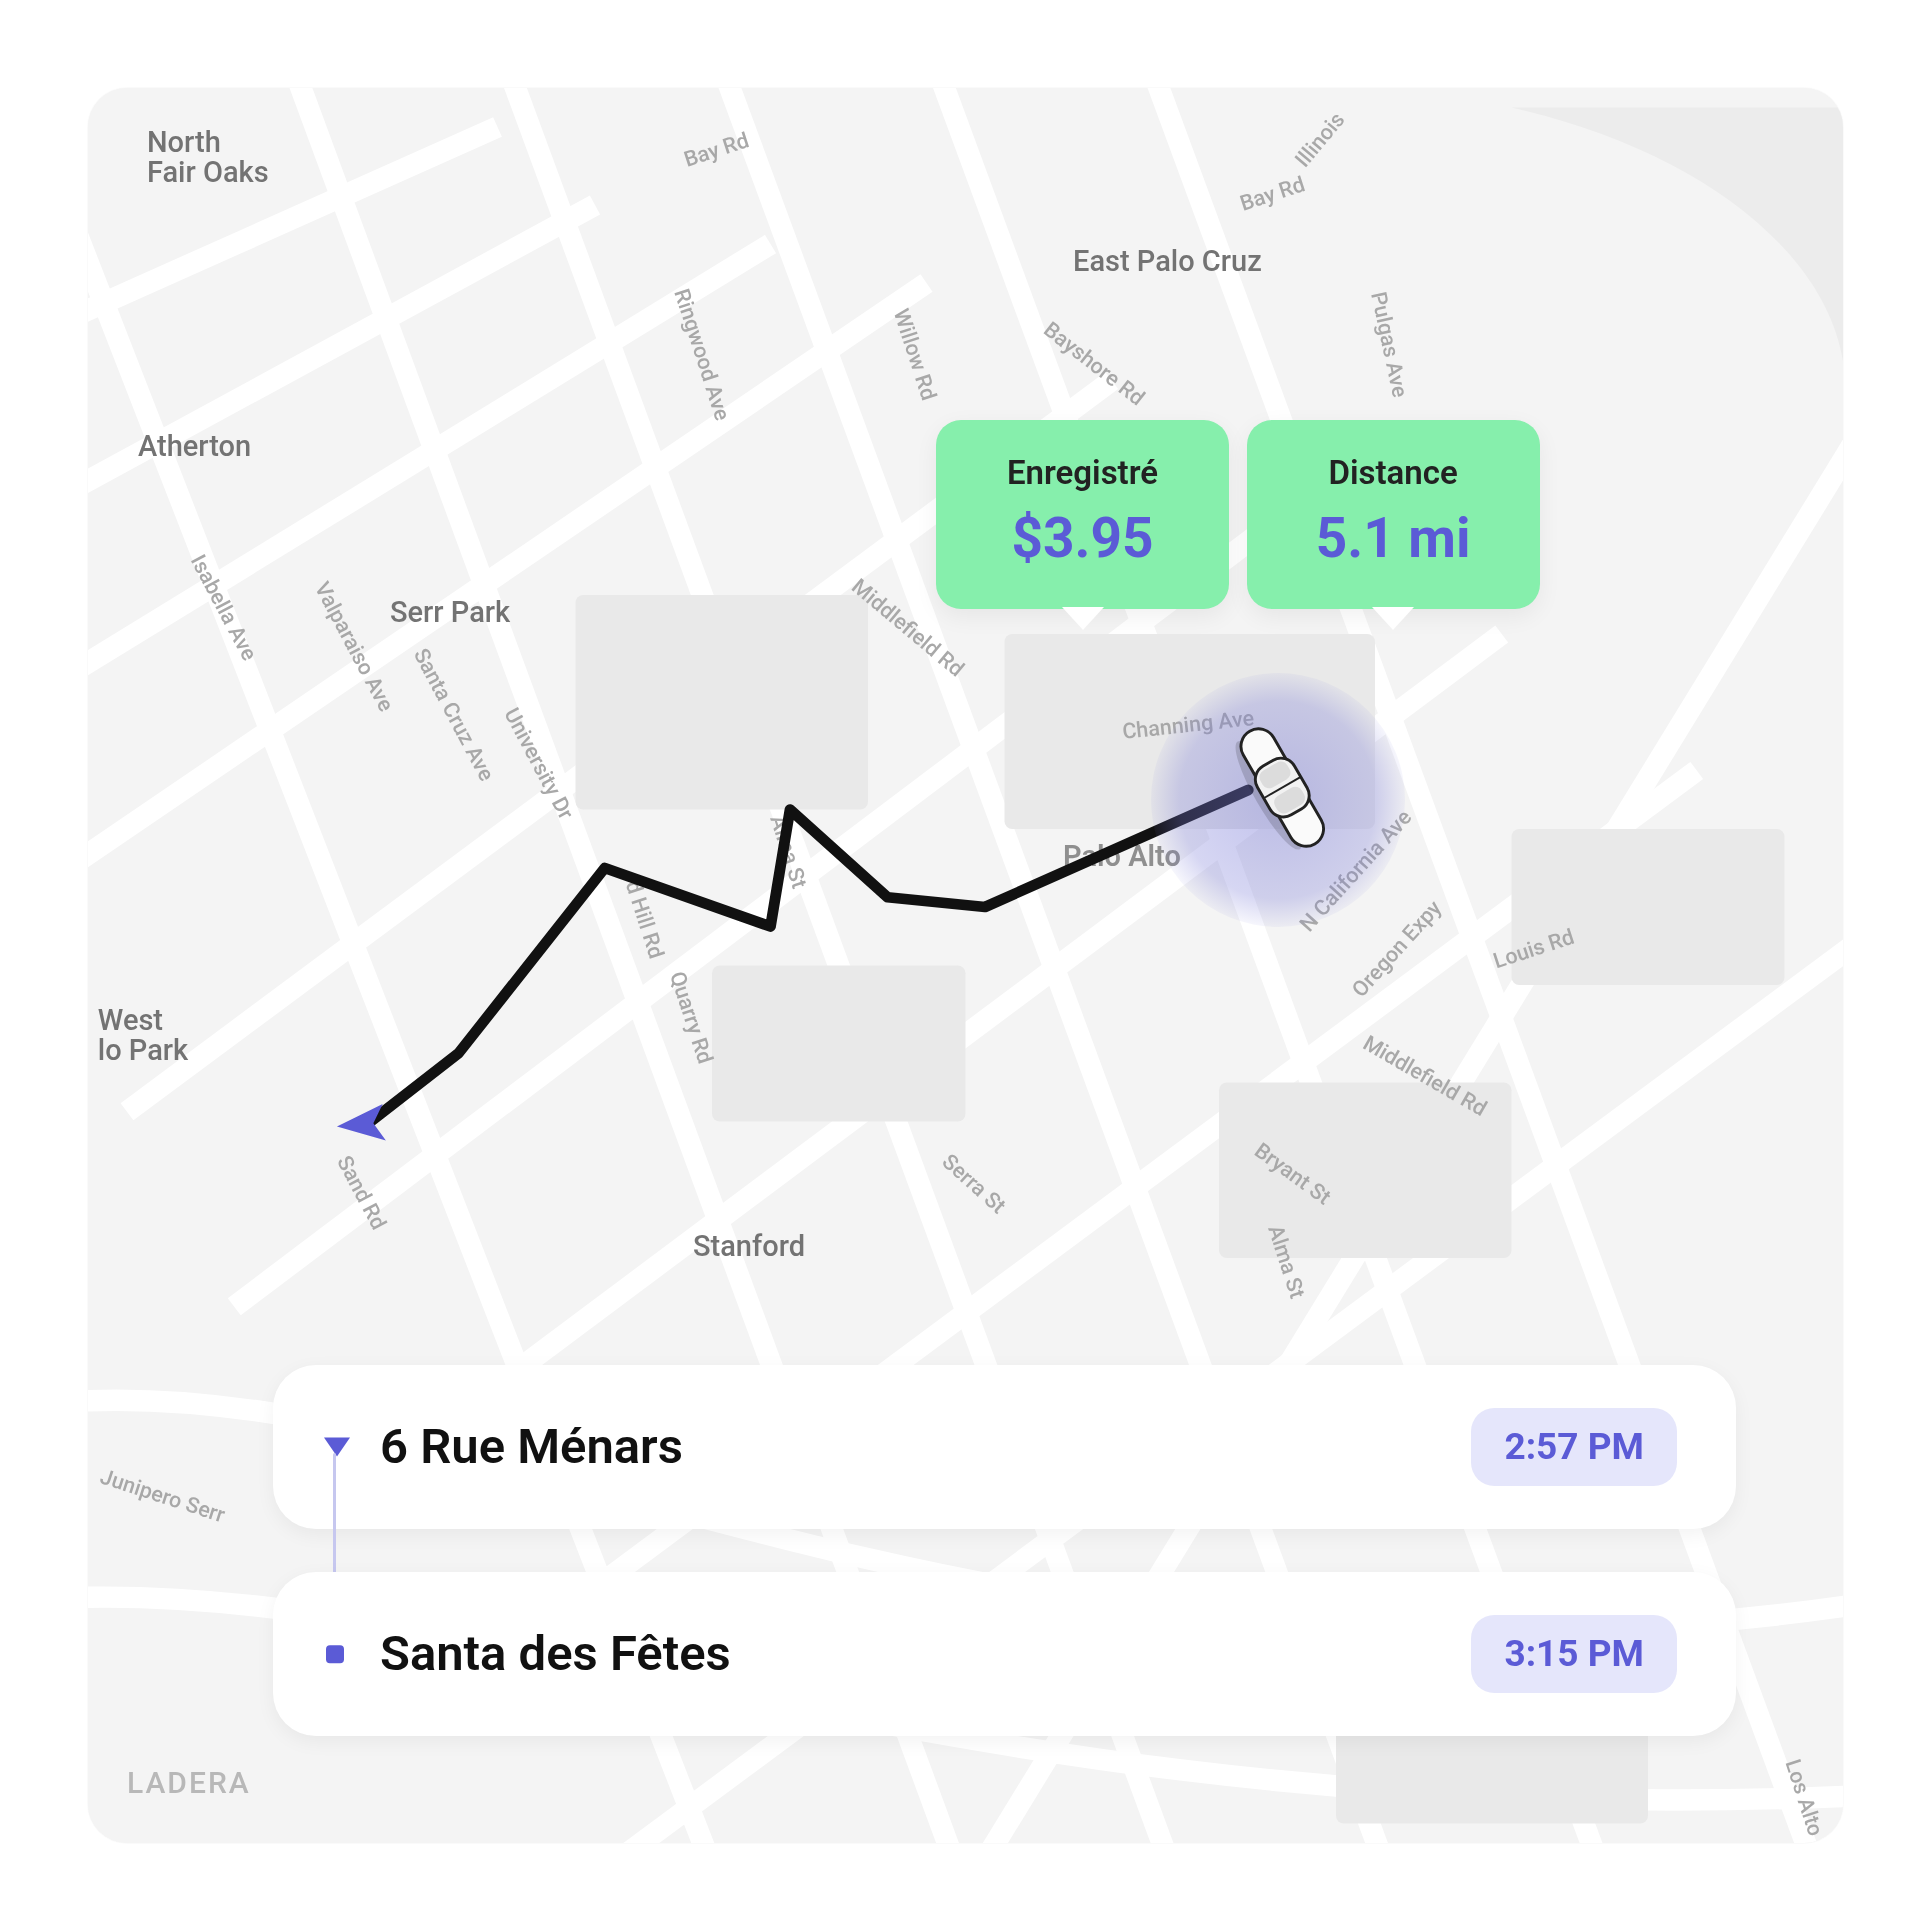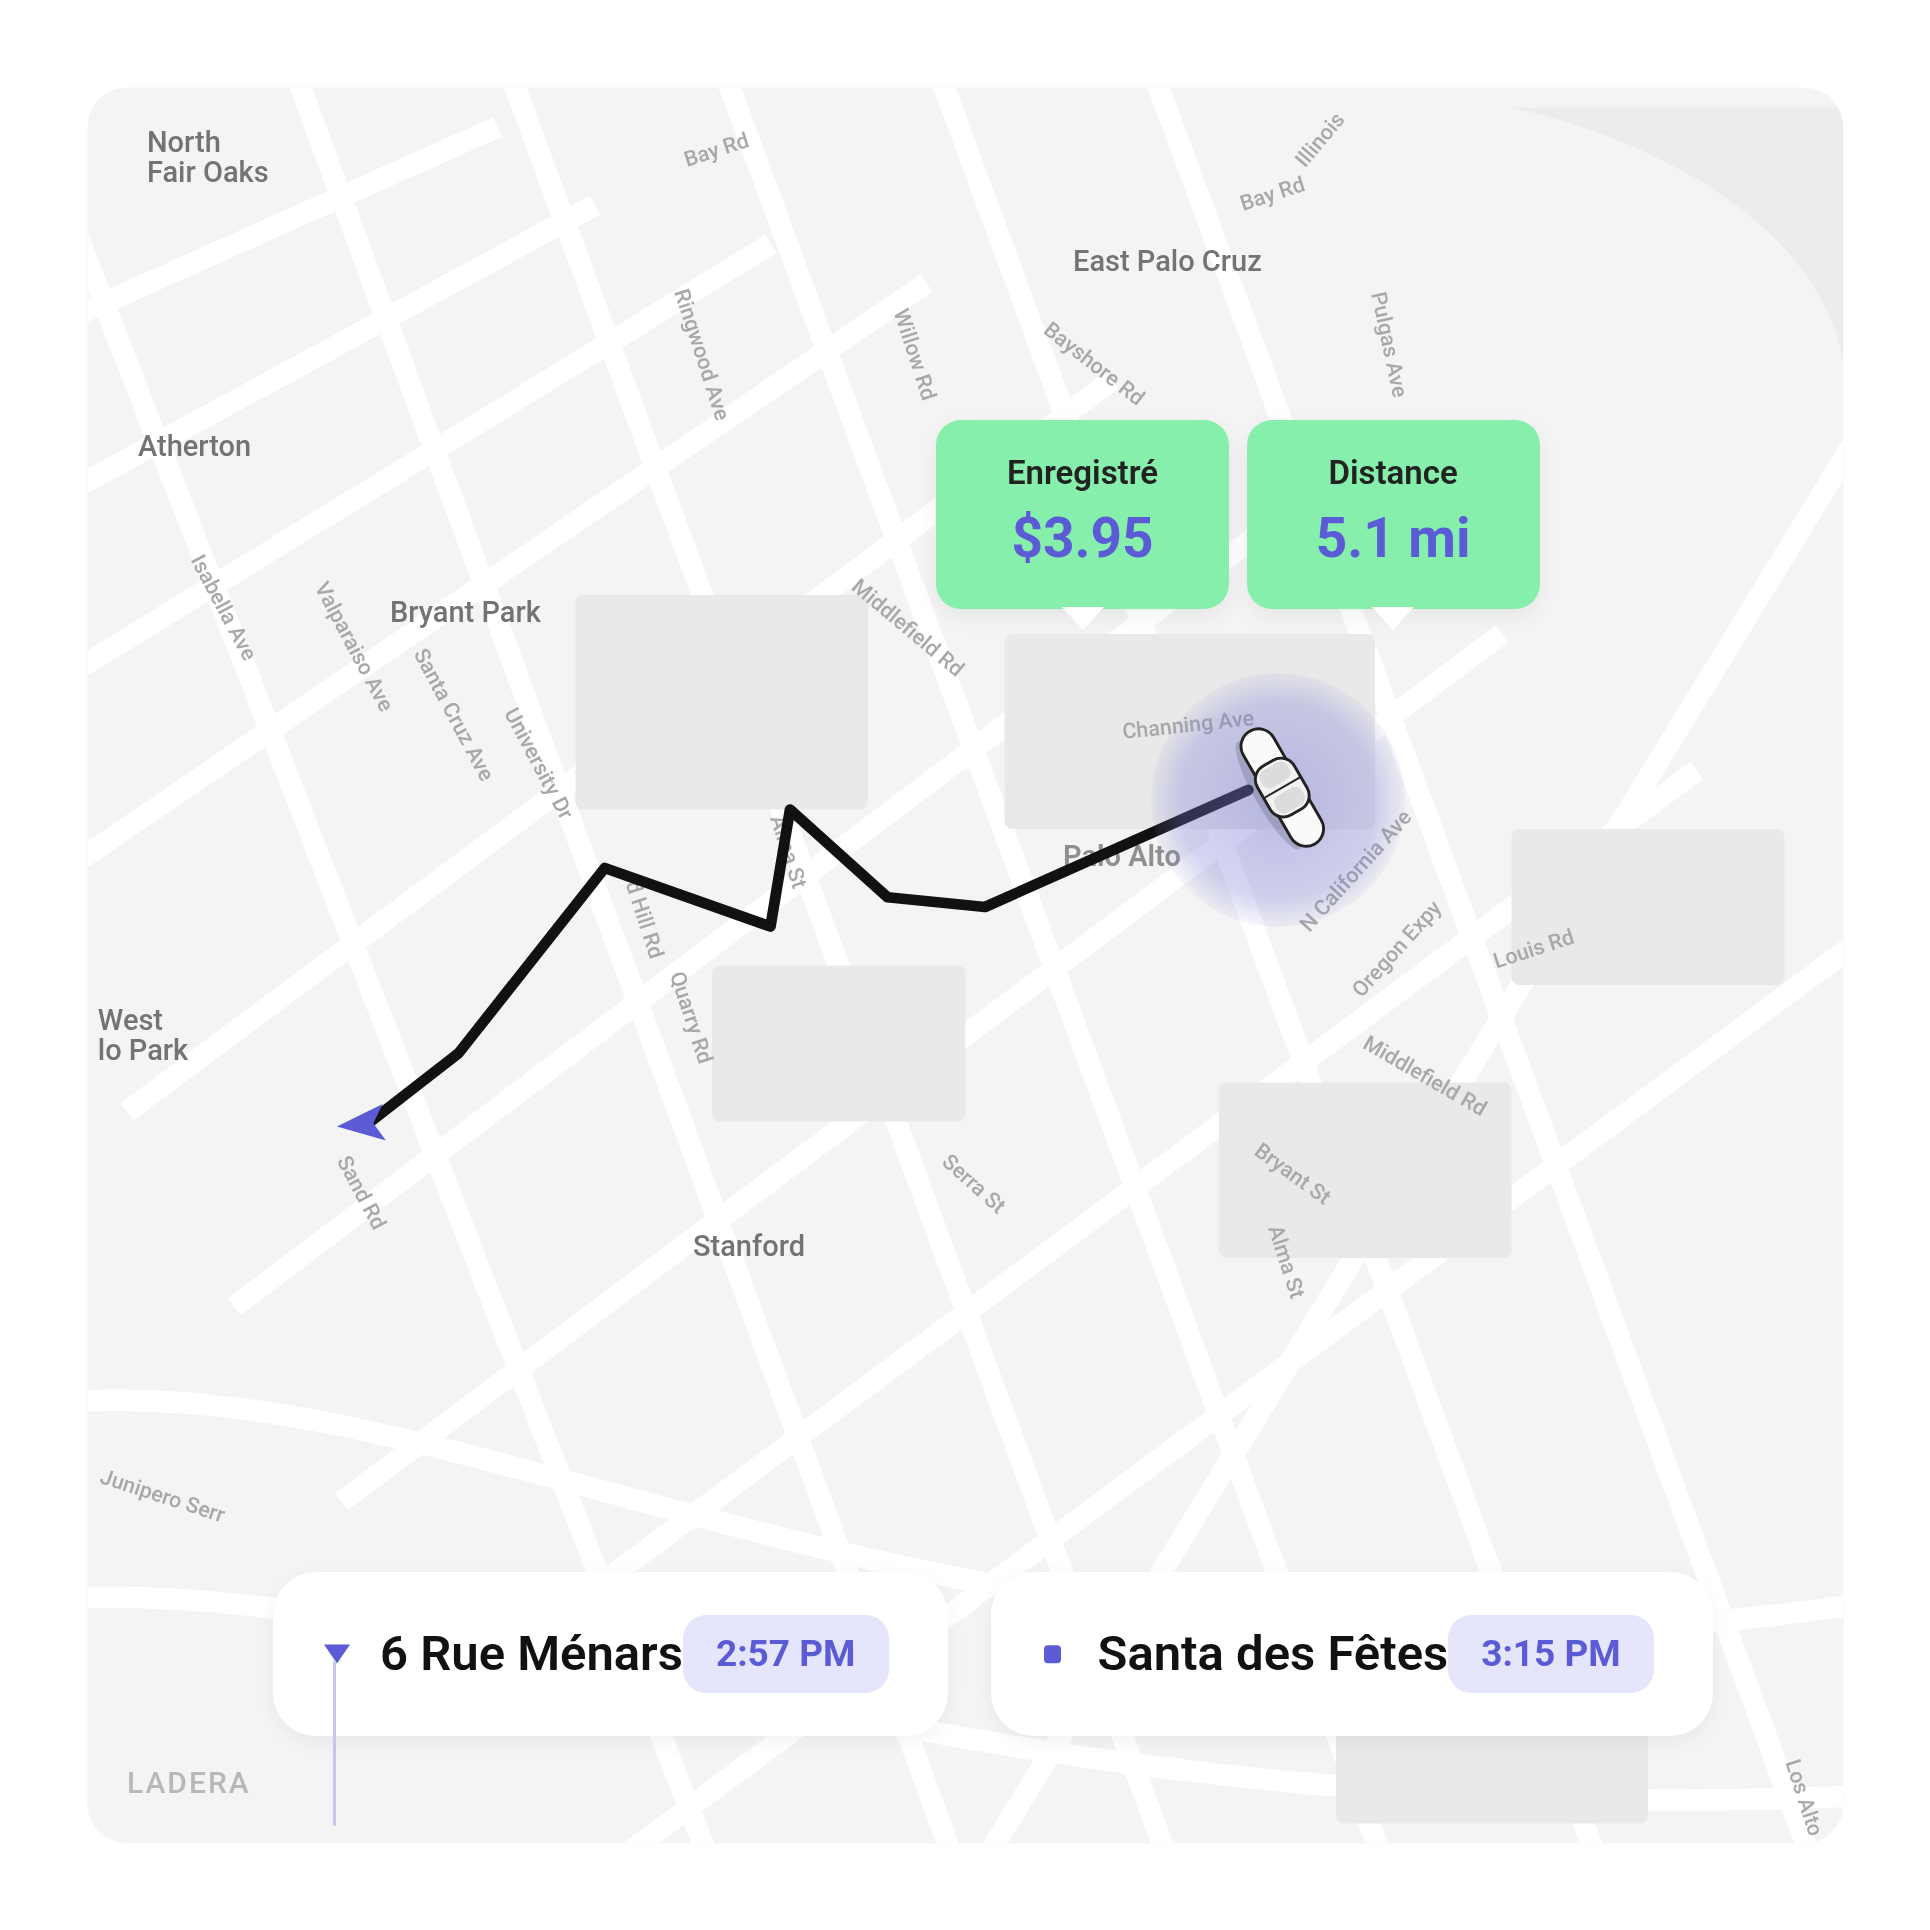--- a/index.html
+++ b/index.html
@@ -72,21 +72,21 @@
     border-left:21.5px solid transparent;
     border-right:21.5px solid transparent;
     border-top:23.4px solid #fff;
   }
   .stat-label { font-size: 33px; color:#222; font-weight:600; margin-bottom:13.7px;}
   .stat-value { font-size: 55px; font-weight:700; color:#5b5bd6;}
   .stops {
     position:absolute;
     left: 185px; right:107px;
     bottom: 107px;
-    display:flex; flex-direction:row; gap:43px;
+    display:flex; flex-direction:column; gap:43px;
   }
   .stop-card {
     background:#fff;
     border-radius: 43px;
     padding: 43px 59px 43px 107px;
     display:flex; align-items:center; justify-content:space-between;
     box-shadow: 0 5.9px 19.5px rgba(0,0,0,0.05);
     position:relative;
   }
   .stop-name { font-size: 49px; font-weight:600; color:#111;}
@@ -161,21 +161,21 @@
         <rect x="1280" y="1620" width="320" height="160" rx="8"></rect>
       </g>
       <g fill="#ececec">
         <path d="M 1460 20 C 1640 60 1780 160 1800 280 L 1800 20 Z"></path>
       </g>
     </svg>
 
     <div class="map-label big" style="left:59px; top:39px; line-height:1.05;"><span style="white-space:pre;">North
 Fair Oaks</span></div>
     <div class="map-label big" style="left:50px; top:341px;">Atherton</div>
-    <div class="map-label big" style="left:302px; top:507px;">Bryant Park</div>
+    <div class="map-label big" style="left:302px; top:507px;">Serr Park</div>
     <div class="map-label big" style="left:985px; top:156px;">East Palo Cruz</div>
     <div class="map-label big" style="left:975px; top:751px; font-weight:600; color:#8f8f8f;">Palo Alto</div>
     <div class="map-label big" style="left:9.8px; top:917px; line-height:1.05;"><span style="white-space:pre;">West
 lo Park</span></div>
     <div class="map-label big" style="left:605px; top:1141px;">Stanford</div>
     <div class="map-label" style="left:39px; top:1677px; letter-spacing:2px; font-size:30px; color:#b8b8b8;">LADERA</div>
 
     <div class="map-label sml" style="left:595px; top:49px; transform:rotate(-18deg);">Bay Rd</div>
     <div class="map-label sml" style="left:1151px; top:93px; transform:rotate(-18deg);">Bay Rd</div>
     <div class="map-label sml" style="left:1200px; top:39px; transform:rotate(-50deg);">Illinois</div>

